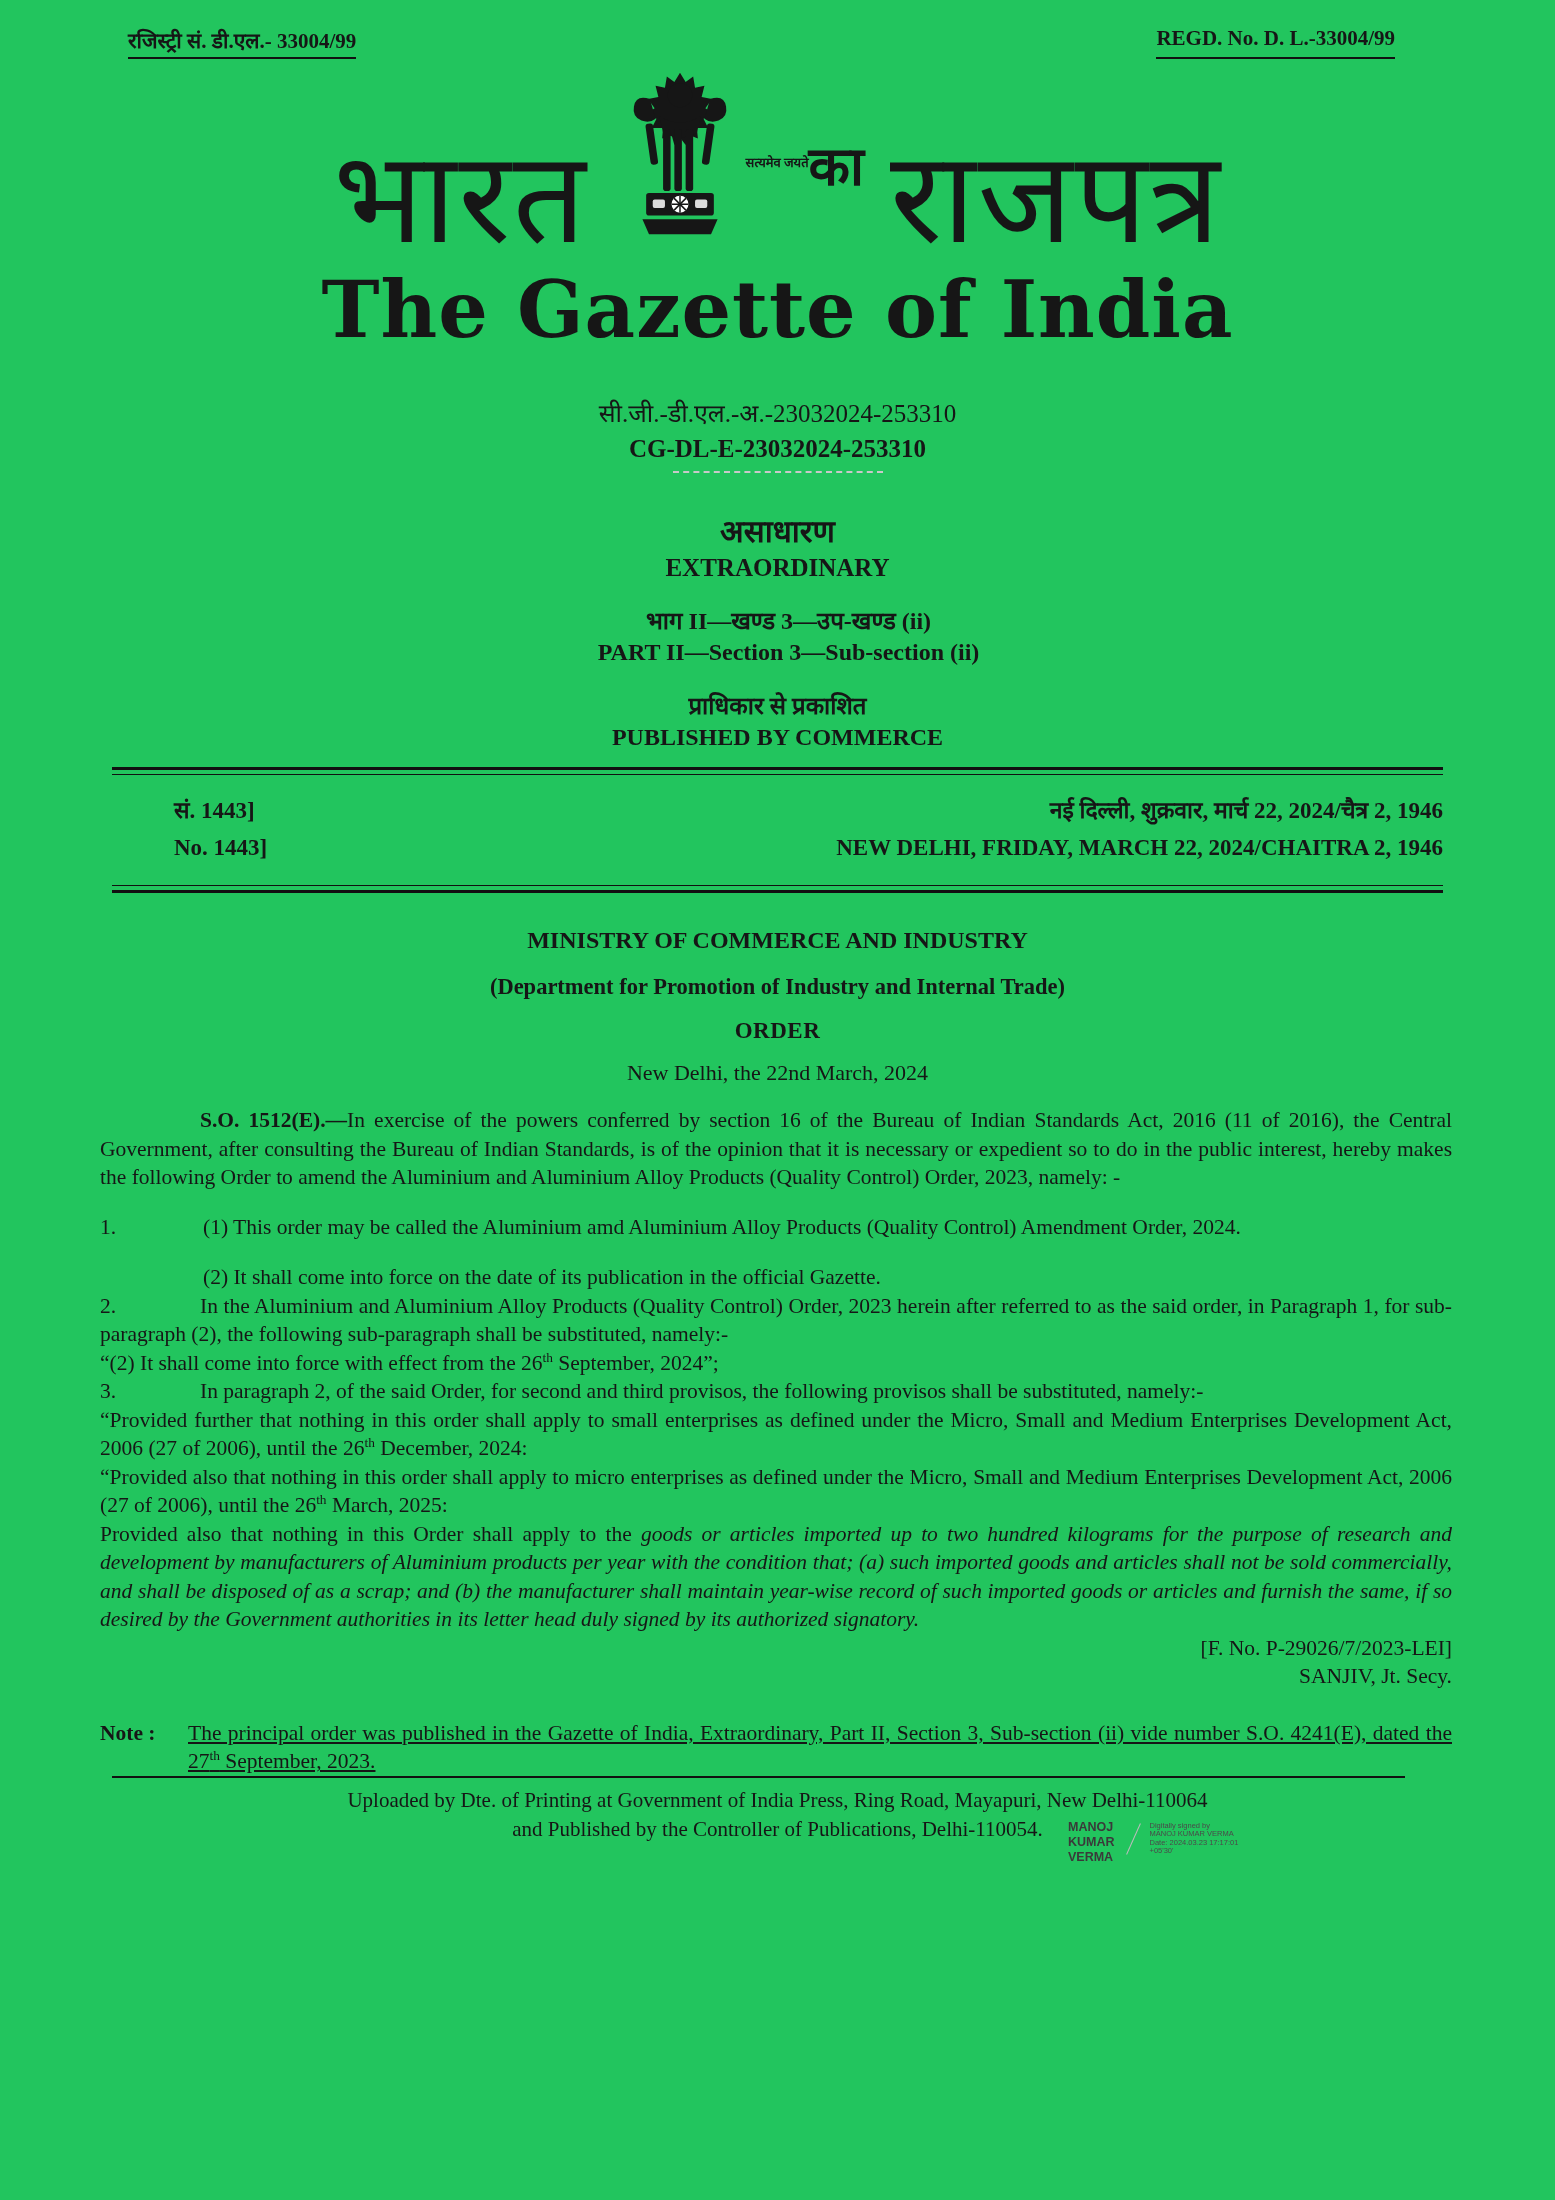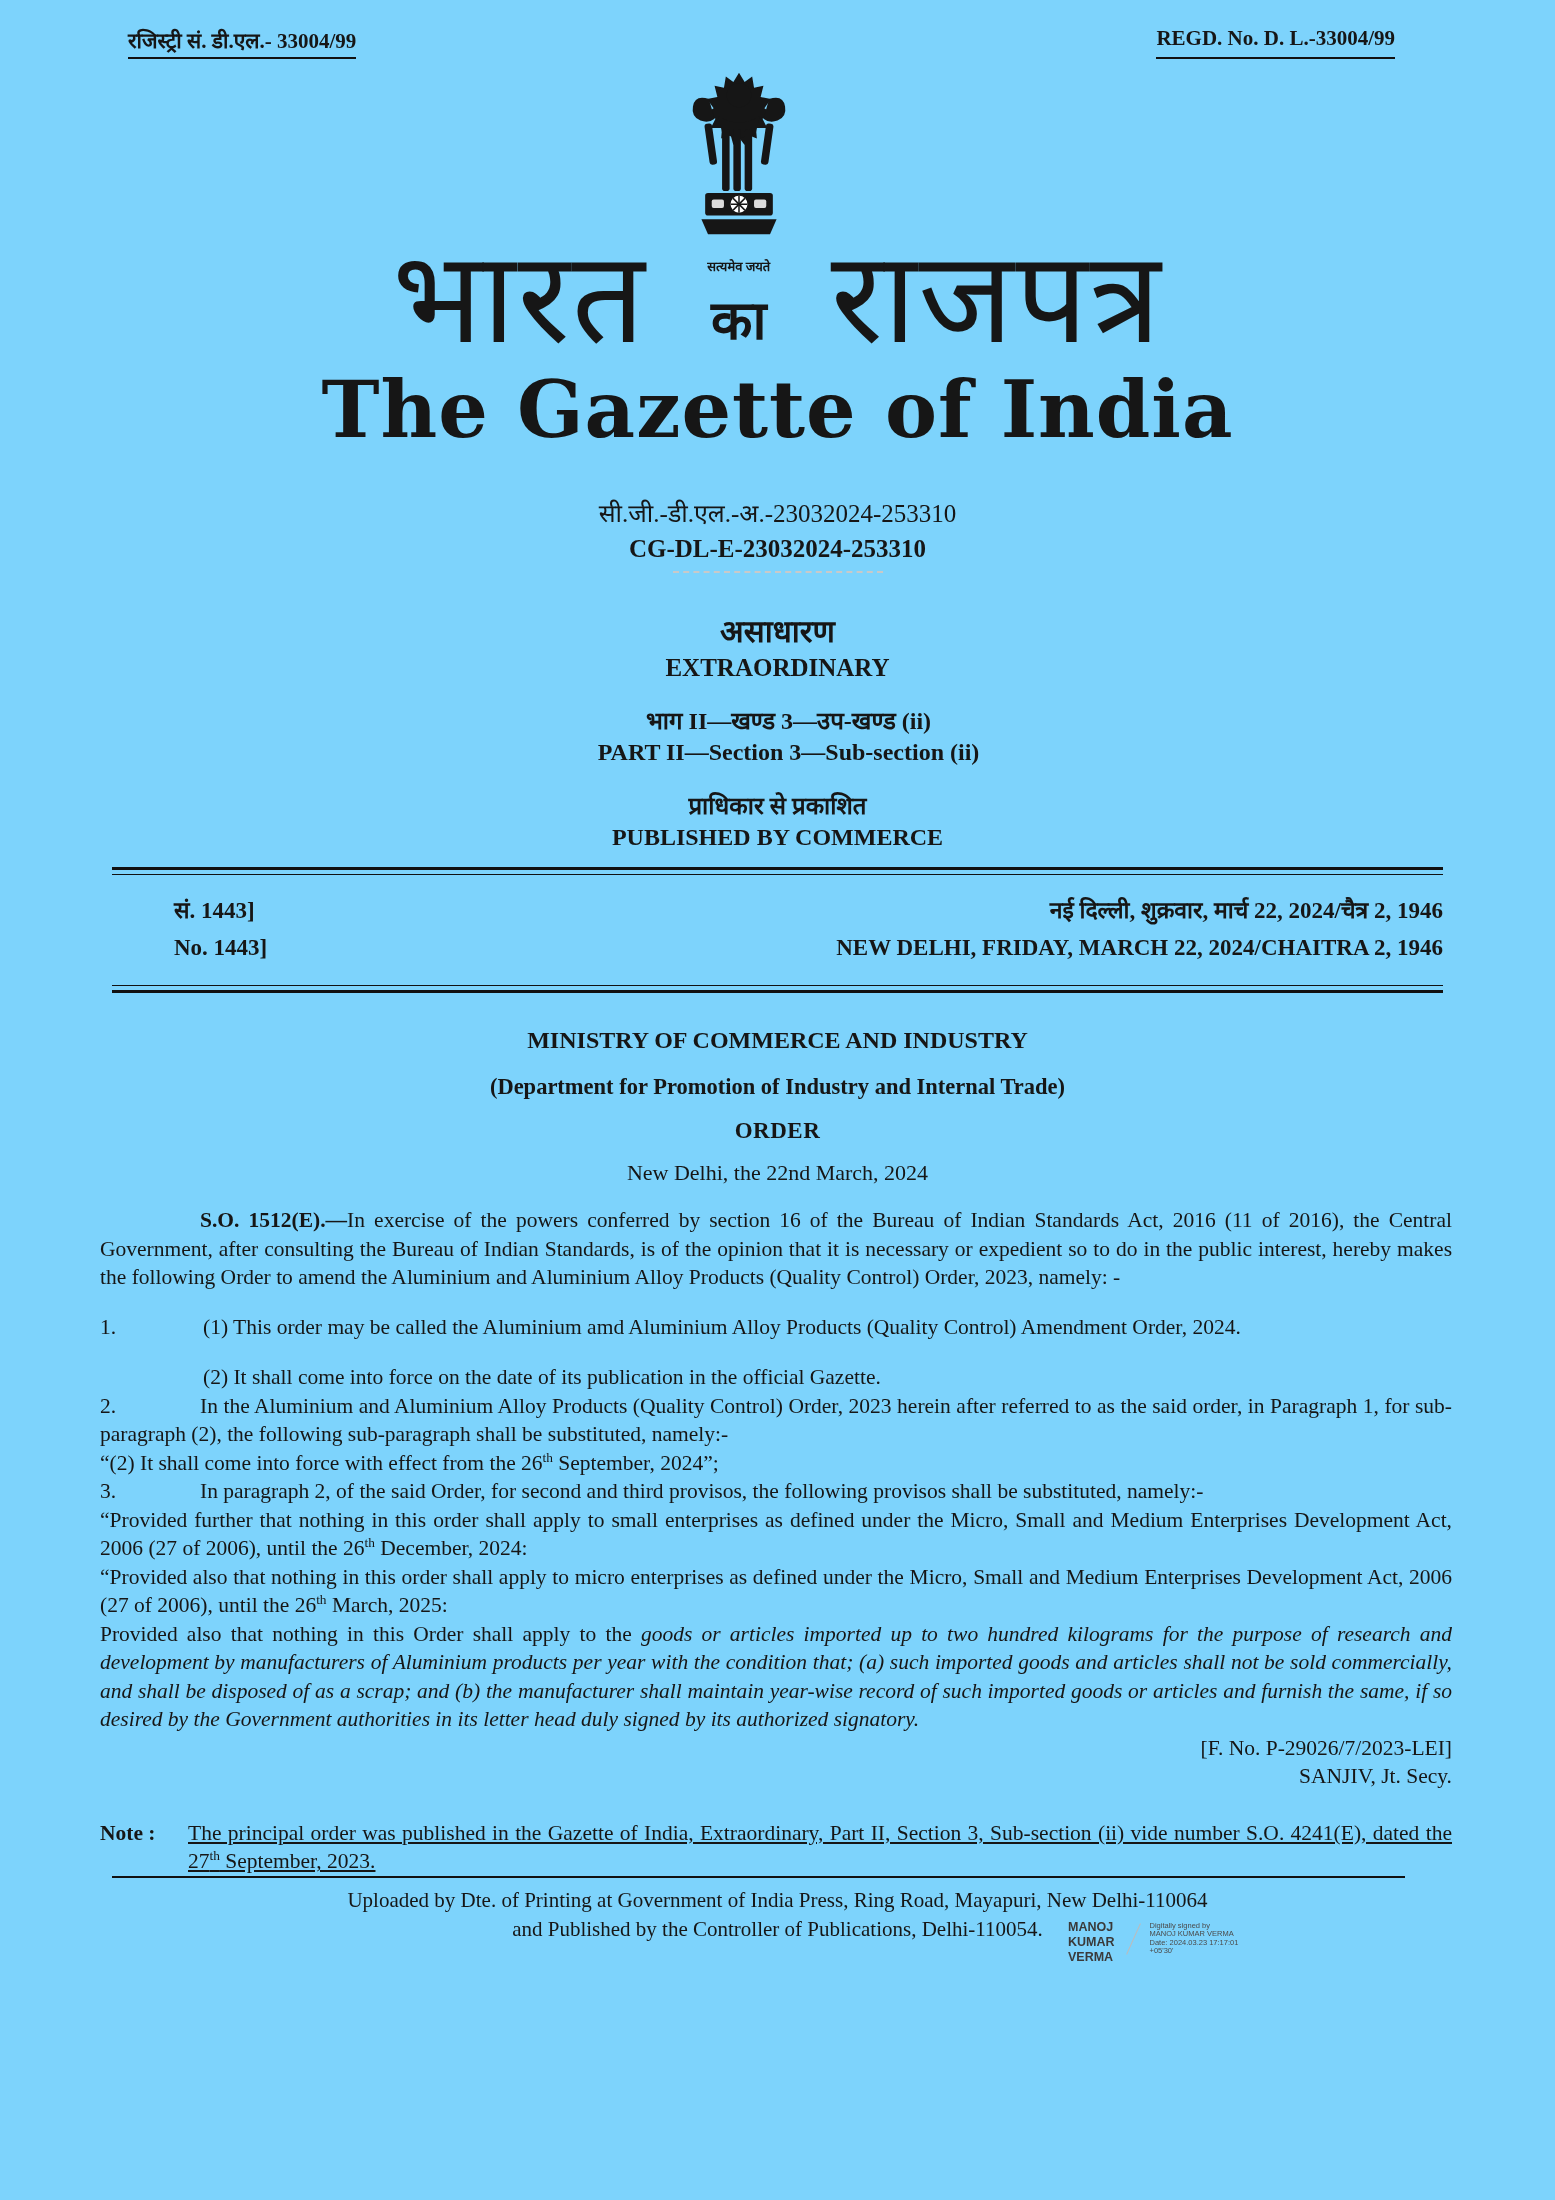--- a/index.html
+++ b/index.html
@@ -1,29 +1,29 @@
 <!DOCTYPE html>
 <html><head>
 <meta charset="utf-8">
 <style>
   html,body{margin:0;padding:0;background:#e8e8e8;}
   .page{
     position:relative; width:1555px; height:2200px; margin:0 auto;
-    background:#7dd3fc; color:#161616; overflow:hidden;
+    background:#22c55e; color:#161616; overflow:hidden;
     font-family:"Liberation Serif","DejaVu Serif",serif;
   }
   
   .reg-row{display:flex; justify-content:space-between; padding:26px 160px 0 128px;}
   .reg{font-size:21px; font-weight:bold; border-bottom:2.5px solid #111; padding-bottom:3px;}
   .reg.hi{font-family:"Liberation Serif",serif;}
   
   .masthead{margin-top:8px; text-align:center;}
   .mast-row{display:flex; justify-content:center; align-items:flex-end; gap:26px;}
   .mast-big{font-size:128px; line-height:0.95; font-weight:normal; letter-spacing:2px; white-space:nowrap;}
-  .mast-mid{display:flex; flex-direction:column; align-items:center; margin-bottom:6px;}
+  .mast-mid{display:flex; align-items:center; margin-bottom:6px;}
   .motto{font-size:13px; font-weight:bold; margin-top:2px; white-space:nowrap;}
   .mast-ka{font-size:54px; font-weight:bold; margin-top:6px;}
   .gazette{font-size:78px; font-weight:bold; line-height:1; margin-top:10px; letter-spacing:1px;
            font-family:"DejaVu Serif","Liberation Serif",serif;}
   
   .codes{text-align:center; margin-top:46px;}
   .code-hi{font-size:25px;}
   .code-en{font-size:25px; font-weight:bold; margin-top:6px;}
   .code-dash{width:210px; margin:8px auto 0 auto; border-top:2px dashed #c9c9c9;}
   

